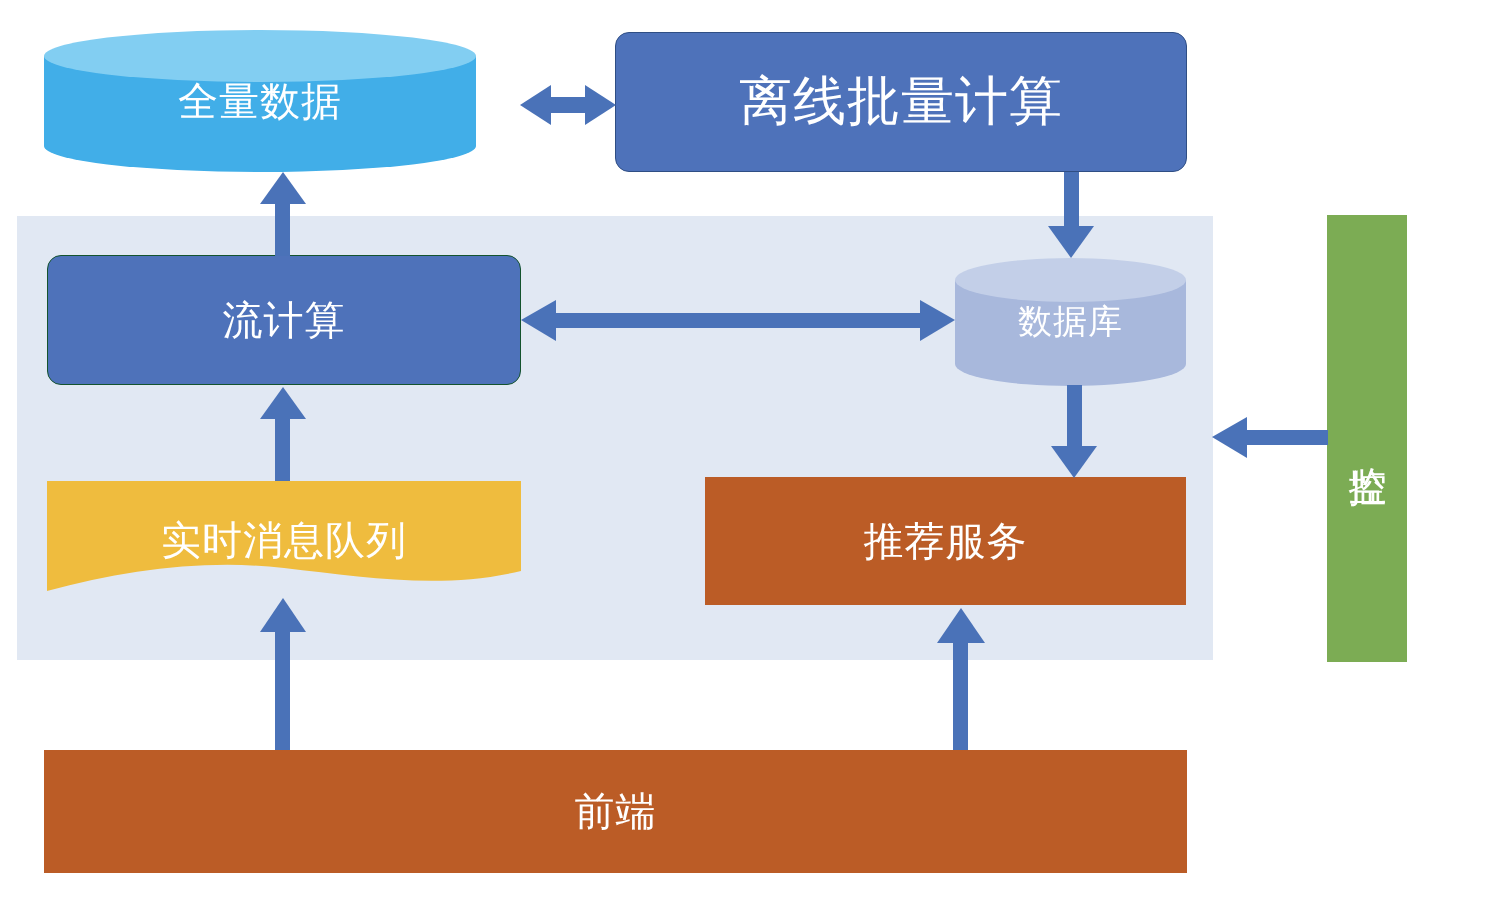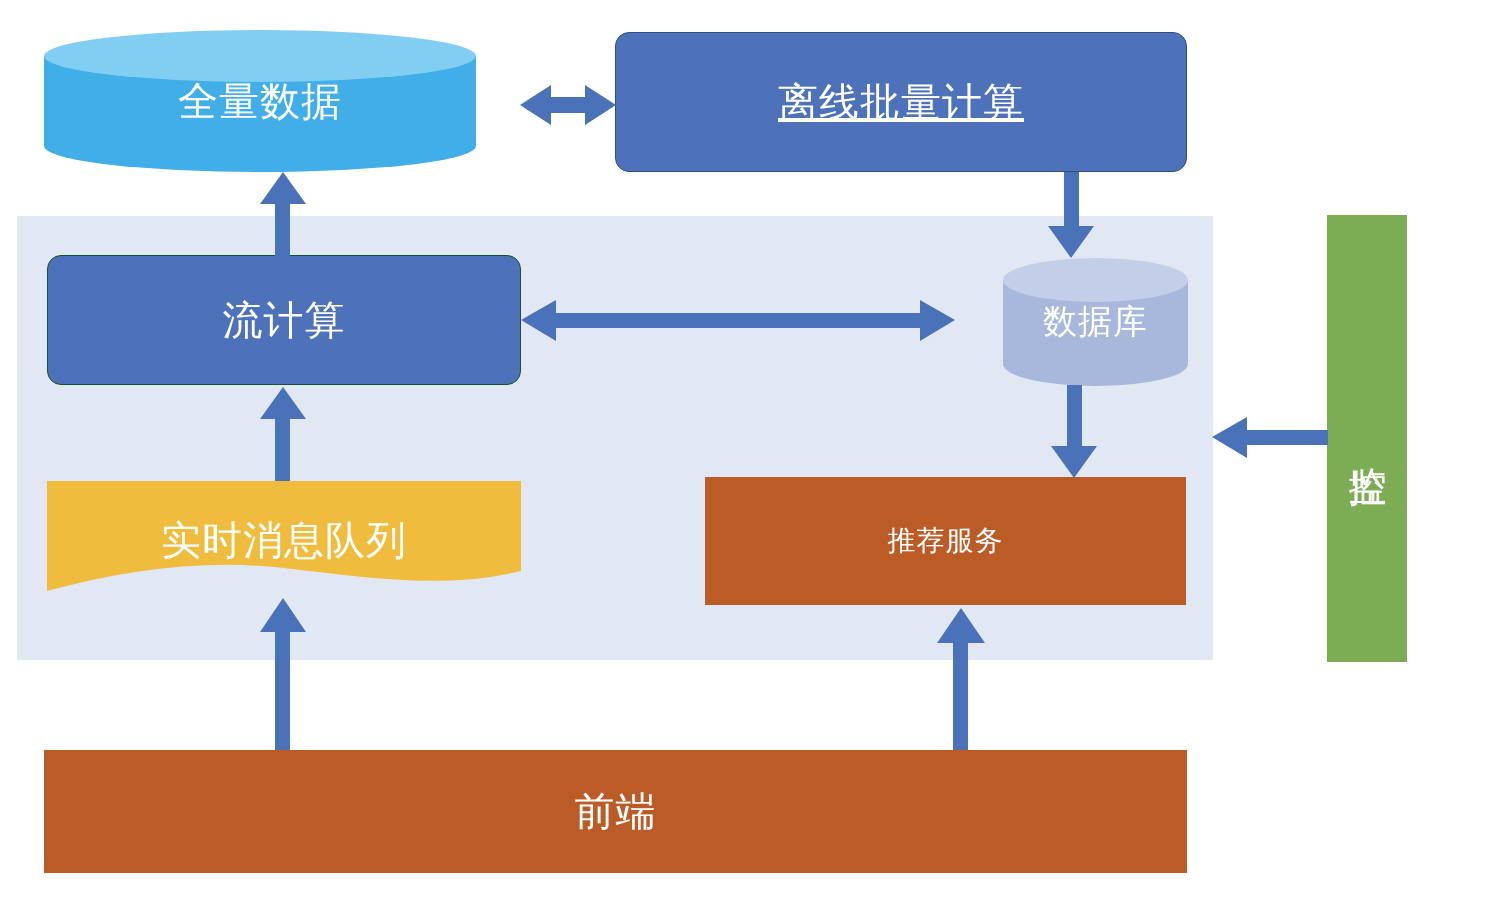--- a/index.html
+++ b/index.html
@@ -80,44 +80,44 @@
 
   <div class="cylinder" style="left:44px; top:30px; width:432px; height:142px;">
     <svg viewBox="0 0 480 142" preserveAspectRatio="none">
       <path d="M0,26 L0,116 A240,26 0 0 0 480,116 L480,26 Z" fill="#41AEE8"></path>
       <ellipse cx="240" cy="26" rx="240" ry="26" fill="#82CEF2"></ellipse>
     </svg>
     <div class="node-label" style="font-size:40px;">全量数据</div>
   </div>
 
   <div class="box-round" style="left:615px; top:32px; width:572px; height:140px; background:#4E72BA; border:1px solid #2F4E84;">
-    <div class="node-label" style="font-size:40px;text-decoration:underline;">离线批量计算</div>
+    <div class="node-label" style="font-size:53px;">离线批量计算</div>
   </div>
 
   <div class="box-round" style="left:47px; top:255px; width:474px; height:130px; background:#4E72BA; border:1px solid #14532d;">
     <div class="node-label" style="font-size:40px;">流计算</div>
   </div>
 
-  <div class="cylinder" style="left:955px; top:258px; width:185px; height:128px;margin-left:48px;">
+  <div class="cylinder" style="left:955px; top:258px; width:231px; height:128px;">
     <svg viewBox="0 0 231 128" preserveAspectRatio="none">
       <path d="M0,22 L0,106 A115.5,22 0 0 0 231,106 L231,22 Z" fill="#A8B8DC"></path>
       <ellipse cx="115.5" cy="22" rx="115.5" ry="22" fill="#C3CFE8"></ellipse>
     </svg>
     <div class="node-label" style="font-size:34px;">数据库</div>
   </div>
 
   <div class="doc" style="left:47px; top:481px; width:474px; height:118px;">
     <svg viewBox="0 0 474 118" preserveAspectRatio="none">
       <path d="M0,0 L474,0 L474,90 C395,109 316,96 237,87 C158,78 79,89 0,110 Z" fill="#EFBC3E"></path>
     </svg>
     <div class="node-label" style="font-size:40px; padding-bottom:22px;">实时消息队列</div>
   </div>
 
   <div class="box-sharp" style="left:705px; top:477px; width:481px; height:128px; background:#BB5C26;">
-    <div class="node-label" style="font-size:28px;">推荐服务</div>
+    <div class="node-label" style="font-size:40px;">推荐服务</div>
   </div>
 
   <div class="box-sharp" style="left:44px; top:750px; width:1143px; height:123px; background:#BB5C26;padding-left:44px;">
     <div class="node-label" style="font-size:40px;">前端</div>
   </div>
 
   <div class="box-sharp" style="left:1327px; top:215px; width:80px; height:447px; background:#7CAC54;">
     <div class="node-label vtext" style="font-size:38px;">监控</div>
   </div>
 

